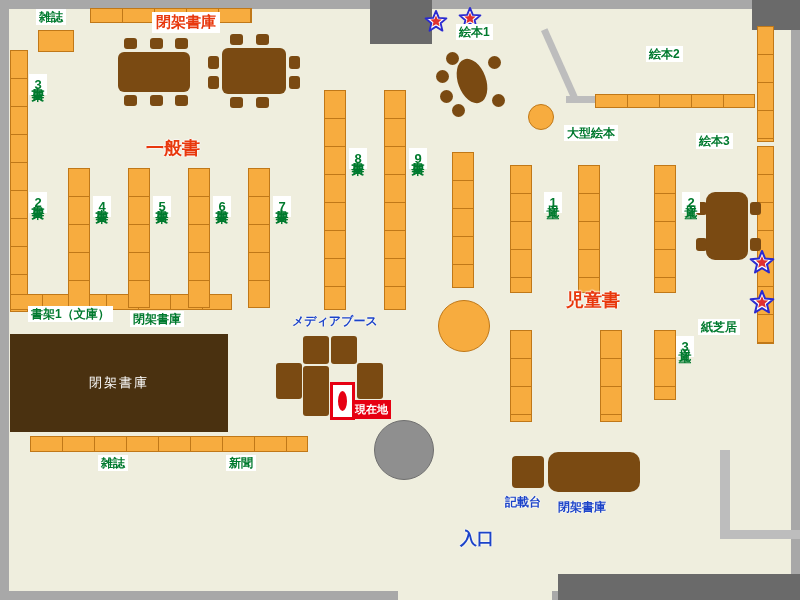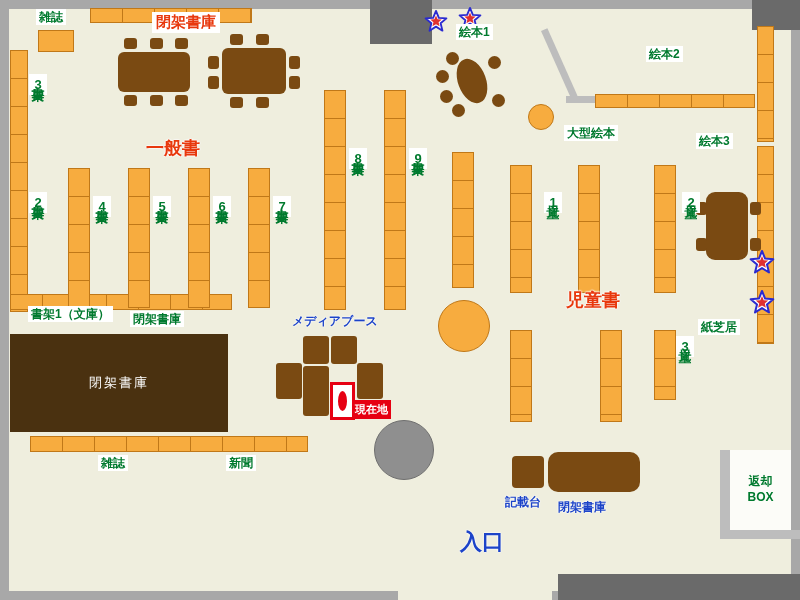--- a/index.html
+++ b/index.html
@@ -27,21 +27,21 @@
        line-height:1.2;padding:1px 3px;white-space:nowrap}
   .lab.vert{writing-mode:vertical-rl;text-orientation:upright;padding:3px 1px;font-size:13px}
   .redbox{position:absolute;background:#fff;color:var(--red);font-weight:bold;font-size:15px;
        padding:1px 4px;white-space:nowrap}
   .brownbox{position:absolute;background:#fff;color:var(--brown-text);font-weight:bold;font-size:12px;
        padding:1px 3px;white-space:nowrap}
   .head-red{position:absolute;color:var(--red);font-weight:bold;font-size:18px;white-space:nowrap;
        text-shadow:0 0 2px #fff,0 0 2px #fff,0 0 2px #fff}
   .blue-lab{position:absolute;color:var(--blue);font-weight:bold;font-size:12px;white-space:nowrap;
        text-shadow:0 0 2px #fff,0 0 2px #fff}
-  .blue-lab.big{font-size:22px}
+  .blue-lab.big{font-size:17px}
   .stacks{position:absolute;background:var(--stacks);display:flex;align-items:center;justify-content:center}
   .stacks span{color:#fff;font-weight:normal;font-size:13px;letter-spacing:2px}
   .pillar{position:absolute;border-radius:50%;background:#8F8F8F;border:1px solid #6F6F6F;box-sizing:border-box}
   .marker-box{position:absolute;background:#fff;border:3px solid var(--marker);box-sizing:border-box;
        display:flex;align-items:center;justify-content:center}
   .marker-dot{width:9px;height:20px;background:var(--marker);border-radius:50%}
   .marker-lab{position:absolute;background:var(--marker);color:#fff;font-weight:bold;font-size:11px;
        padding:2px 3px;white-space:nowrap}
   .return-room{position:absolute;background:#FCFCF8;display:flex;flex-direction:column;align-items:center;
        justify-content:center;color:var(--green);font-weight:bold;font-size:12px;line-height:1.3}
@@ -133,24 +133,20 @@
   <div class="marker-box" style="left:330px;top:382px;width:25px;height:38px">
     <div class="marker-dot"></div>
   </div>
   <div class="marker-lab" style="left:352px;top:400px">現在地</div>
 
   <div class="pillar" style="left:374px;top:420px;width:60px;height:60px"></div>
 
   <div class="table" style="left:548px;top:452px;width:92px;height:40px;border-radius:10px"></div>
   <div class="table" style="left:512px;top:456px;width:32px;height:32px;border-radius:4px"></div>
 
-  <div class="return-room" style="left:730px;top:450px;width:61px;height:80px">
-    <span>返却</span>
-    <span>BOX</span>
-  </div>
 
   <svg class="star" style="left:424px;top:9px" width="24" height="24" viewBox="0 0 26 26">
     <path d="M13 2 L16.1 9.6 24.3 10.2 18 15.5 20 23.5 13 19.1 6 23.5 8 15.5 1.7 10.2 9.9 9.6 Z" fill="#ffffff" stroke="#2A2AD0" stroke-width="2" stroke-linejoin="round"></path>
     <path d="M13 7 L14.7 11.2 19.2 11.5 15.8 14.4 16.9 18.8 13 16.4 9.1 18.8 10.2 14.4 6.8 11.5 11.3 11.2 Z" fill="#E03030"></path>
   </svg>
   <svg class="star" style="left:458px;top:6px" width="24" height="24" viewBox="0 0 26 26">
     <path d="M13 2 L16.1 9.6 24.3 10.2 18 15.5 20 23.5 13 19.1 6 23.5 8 15.5 1.7 10.2 9.9 9.6 Z" fill="#ffffff" stroke="#2A2AD0" stroke-width="2" stroke-linejoin="round"></path>
     <path d="M13 7 L14.7 11.2 19.2 11.5 15.8 14.4 16.9 18.8 13 16.4 9.1 18.8 10.2 14.4 6.8 11.5 11.3 11.2 Z" fill="#E03030"></path>
   </svg>
   <svg class="star" style="left:749px;top:249px" width="26" height="26" viewBox="0 0 26 26">

